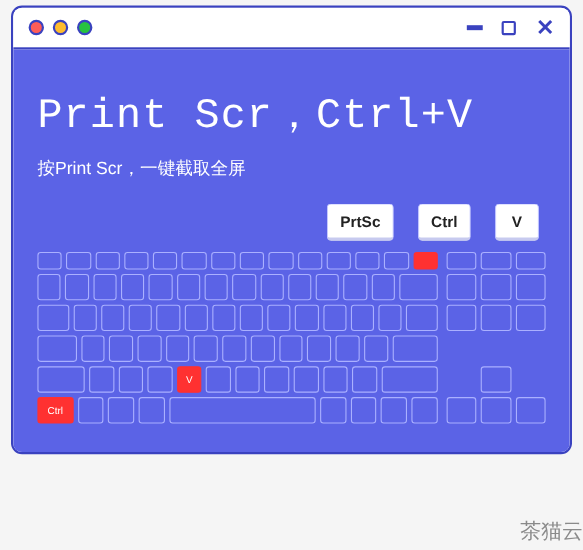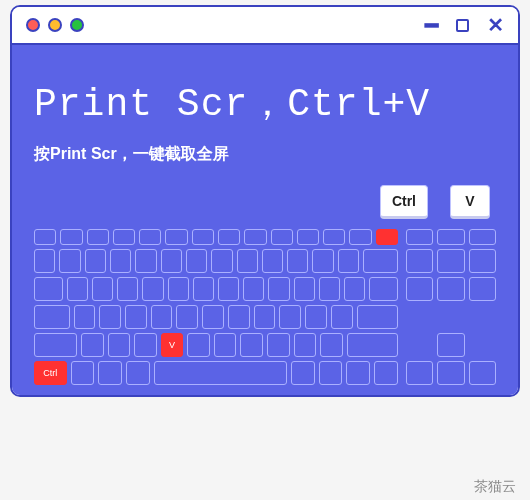--- a/index.html
+++ b/index.html
@@ -51,34 +51,34 @@
     .min-icon { font-size: 22px; line-height: 0.5; }
     .sq-icon {
       width: 13px; height: 13px;
       display: inline-block;
       border: 2.5px solid #3a42bf;
       border-radius: 2px;
     }
     .close-icon { font-size: 20px; font-weight: 800; }
     .content {
       background: #5b63e6;
-      padding: 32px 22px 10px 22px;
+      padding: 32px 22px 26px 22px;
       color: #fff;
     }
     .headline {
       font-family: "Courier New", monospace;
       font-size: 38px;
       font-weight: 400;
       letter-spacing: 1px;
       margin-bottom: 14px;
       white-space: nowrap;
     }
     .sub1, .sub2 {
       font-size: 16px;
-      font-weight: 700;
+      font-weight: 400;
       line-height: 1.45;
     }
     .key-callouts {
       display: flex;
       justify-content: flex-end;
       gap: 22px;
       margin-top: 20px;
       margin-bottom: 10px;
       padding-right: 6px;
     }
@@ -131,23 +131,23 @@
       display: flex;
       flex-direction: column;
       gap: 4px;
       margin-left: 8px;
     }
     .cluster .krow { width: 90px; }
     .main-block { flex: 1; display: flex; flex-direction: column; gap: 4px; }
     .kb-wrap { display: flex; }
     .watermark {
       position: absolute;
-      right: 14px;
+      right: 0;
       bottom: 4px;
-      font-size: 14px;
+      font-size: 19px;
       color: #8a8a8a;
       font-family: "Microsoft YaHei", sans-serif;
     }
   </style>
 </head>
 <body>
 
 <div class="browser-window">
   <div class="titlebar">
     <div class="traffic-lights">
@@ -160,20 +160,21 @@
       <span class="sq-icon"></span>
       <span class="close-icon">✕</span>
     </div>
   </div>
 
   <div class="content">
     <div class="headline">Print Scr，Ctrl+V</div>
     <div class="sub1">按Print Scr，一键截取全屏</div>
 
     <div class="key-callouts">
+      <div class="callout-key">PrtSc</div>
       <div class="callout-key">Ctrl</div>
       <div class="callout-key">V</div>
     </div>
 
     <div class="keyboard">
 
       <div class="kb-wrap">
         <div class="main-block">
           <div class="krow">
             <div class="key small"></div>

